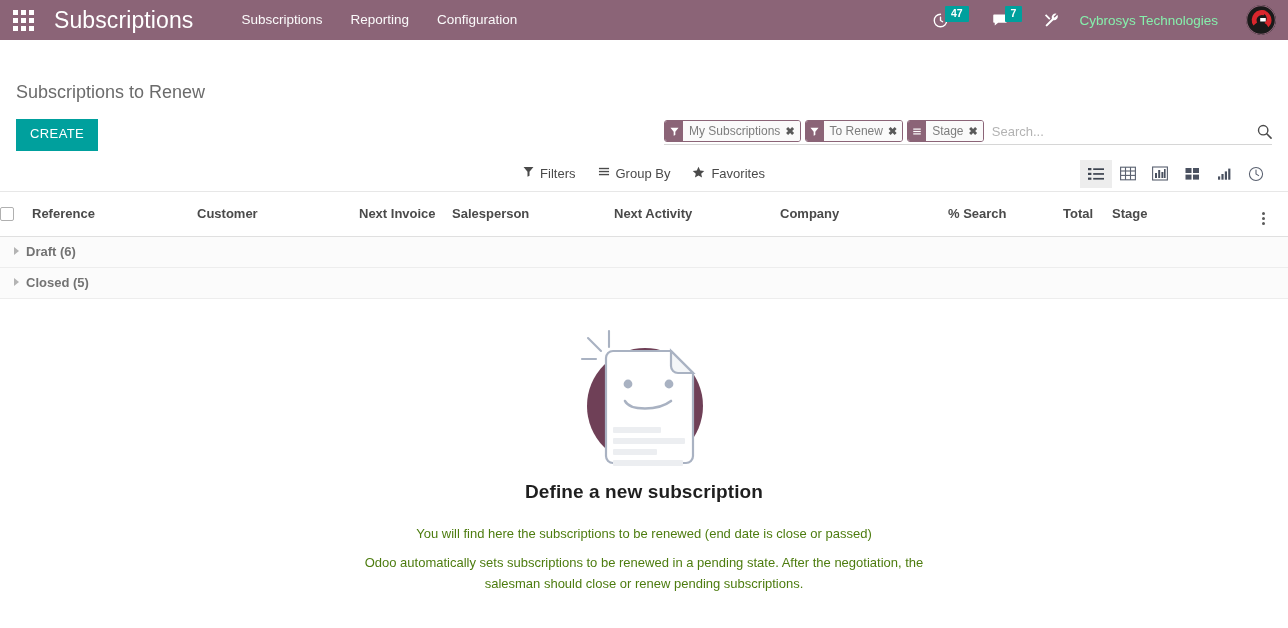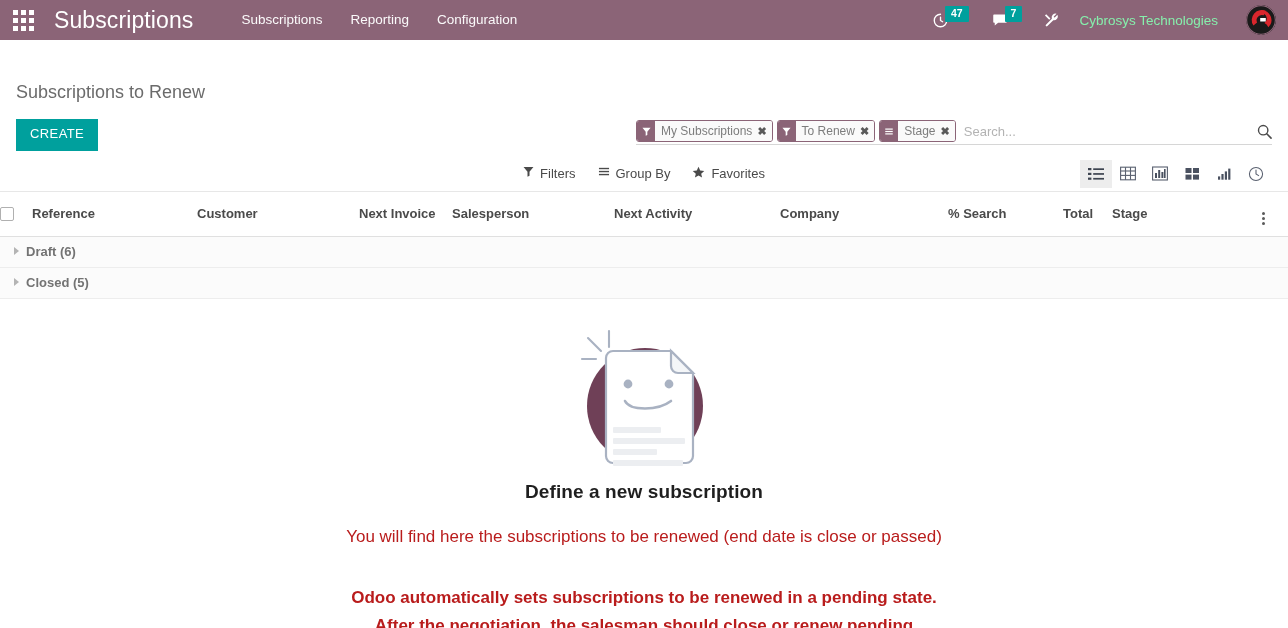--- a/index.html
+++ b/index.html
@@ -72,21 +72,21 @@
   }
   .create-btn {
     margin-top: 13px; background: #00a09d; color: #fff;
     border: none; font-size: 13px; font-weight: 400;
     letter-spacing: .4px; padding: 7px 14px 8px; cursor: pointer;
     border-radius: 0; line-height: 1.3;
   }
 
   
   .searchview {
-    position: absolute; left: 636px; right: 16px; top: 52px;
+    position: absolute; left: 664px; right: 16px; top: 52px;
     display: flex; align-items: center;
     border-bottom: 1px solid #d6d6d6; padding-bottom: 2px;
   }
   .facet {
     display: flex; align-items: stretch; height: 22px;
     margin-right: 4px; border-radius: 3px; overflow: hidden;
     border: 1px solid #8b6477; cursor: pointer; flex: none;
   }
   .facet-icon {
     background: #8b6477; color: #fff; font-size: 10px;
@@ -167,24 +167,24 @@
   
   .empty-state {
     text-align: center; padding-top: 22px;
   }
   .empty-illu { display: flex; justify-content: center; }
   .empty-title {
     font-size: 19px; font-weight: 700; color: #1f1f1f;
     margin-top: 10px; letter-spacing: .1px;
   }
   .empty-p {
-    font-size: 17px; color: #b91c1c; line-height: 1.62;
+    font-size: 13px; color: #4d7c0f; line-height: 1.62;
     max-width: 600px; margin: 20px auto 0; font-weight: 400;
   }
-  .empty-p.tight { margin-top: 34px; font-weight: bold; }
+  .empty-p.tight { margin-top: 8px; }
 </style>
 </head>
 <body>
 
 <div class="navbar">
   <div class="apps-btn">
     <span class="apps-grid">
       <i></i>
         <i></i>
         <i></i>

